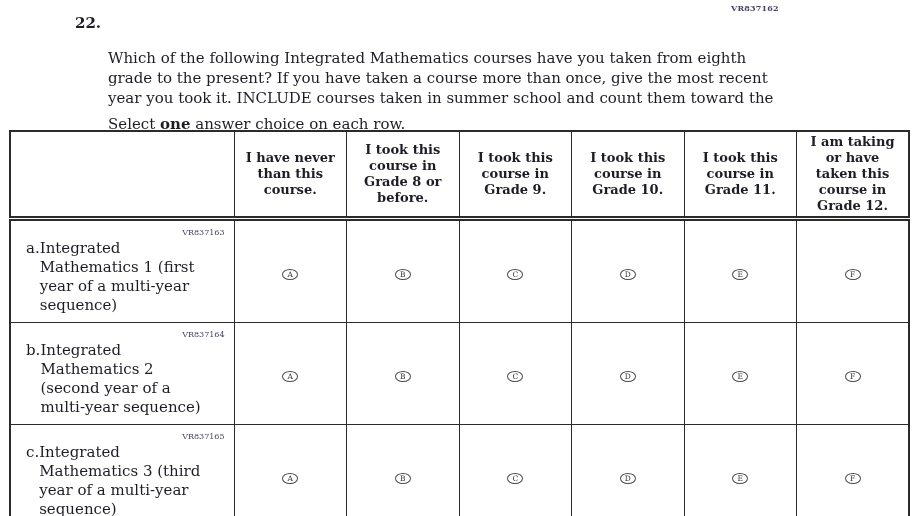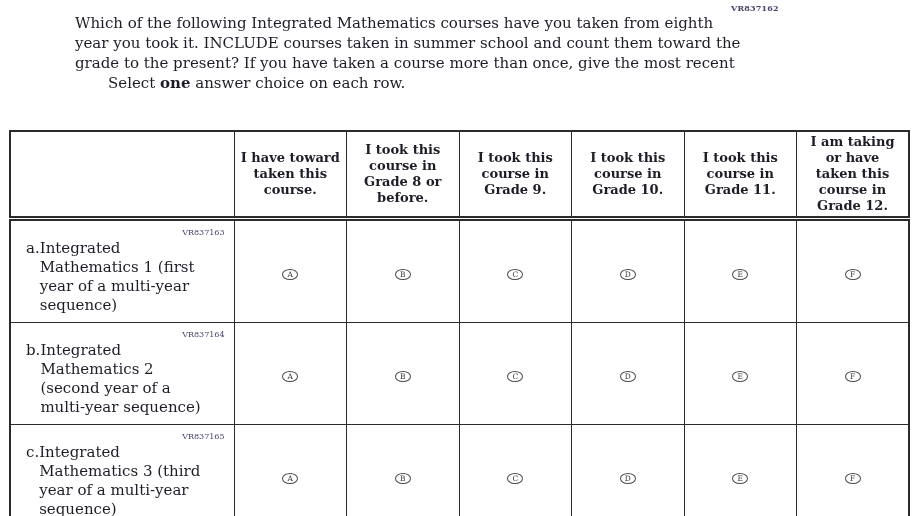--- a/index.html
+++ b/index.html
@@ -7,22 +7,22 @@
   body { font-family: "DejaVu Serif", "Liberation Serif", serif; color: #1d1d28; position: relative; }
 
   .vr-top {
     position: absolute; top: 3px; left: 731px;
     font-size: 8px; color: #45456a; letter-spacing: 0.2px; font-weight: bold;
   }
 
   .question { position: absolute; top: 13px; left: 75px; width: 680px; }
   .q-row { display: flex; }
   .q-num { font-weight: bold; font-size: 15px; width: 33px; flex: 0 0 33px; line-height: 20px; }
-  .q-text-lines { font-size: 15px; line-height: 20px; white-space: nowrap; }
-  .instruction { margin-left: 33px; margin-top: 1px; font-size: 15px; }
+  .q-text-lines { font-size: 15px; line-height: 20px; white-space: nowrap; margin-top: 35px; }
+  .instruction { margin-left: 33px; margin-top: 7px; font-size: 15px; }
 
   table.grid {
     position: absolute; top: 130px; left: 9px;
     width: 899px; border-collapse: collapse; table-layout: fixed;
     background: #fff;
   }
   table.grid col.stub { width: 224px; }
   table.grid col.opt  { width: 112.5px; }
   .grid th, .grid td { border: 1.5px solid #2b2b2b; }
   .grid { border: 2px solid #2b2b2b; }
@@ -57,43 +57,44 @@
   tr.r-c { height: 75px; }
   tr.r-d { height: 78px; }
 </style>
 </head>
 <body>
 
 <div class="vr-top">VR837162</div>
 
 <div class="question">
   <div class="q-row">
+    <span class="q-num">22.</span>
     <div class="q-text-lines">
       <div>Which of the following Integrated Mathematics courses have you taken from eighth</div>
+      <div>grade to the present? If you have taken a course more than once, give the most recent</div>
       <div>year you took it. INCLUDE courses taken in summer school and count them toward the</div>
-      <div>grade to the present? If you have taken a course more than once, give the most recent</div>
     </div>
   </div>
   <div class="instruction"><span>Select </span><b>one</b><span> answer choice on each row.</span></div>
 </div>
 
 <table class="grid">
   <colgroup>
     <col class="stub">
       <col class="opt">
       <col class="opt">
       <col class="opt">
       <col class="opt">
       <col class="opt">
       <col class="opt">
   </colgroup>
   <thead>
     <tr>
       <th class="stub-head"></th>
-      <th>I have toward taken this course.</th>
+      <th>I have never than this course.</th>
       <th>I took this course in Grade 8 or before.</th>
       <th>I took this course in Grade 9.</th>
       <th>I took this course in Grade 10.</th>
       <th>I took this course in Grade 11.</th>
       <th>I am taking or have taken this course in Grade 12.</th>
     </tr>
   </thead>
   <tbody>
     <tr class="r-a">
       <td class="stub-cell">

